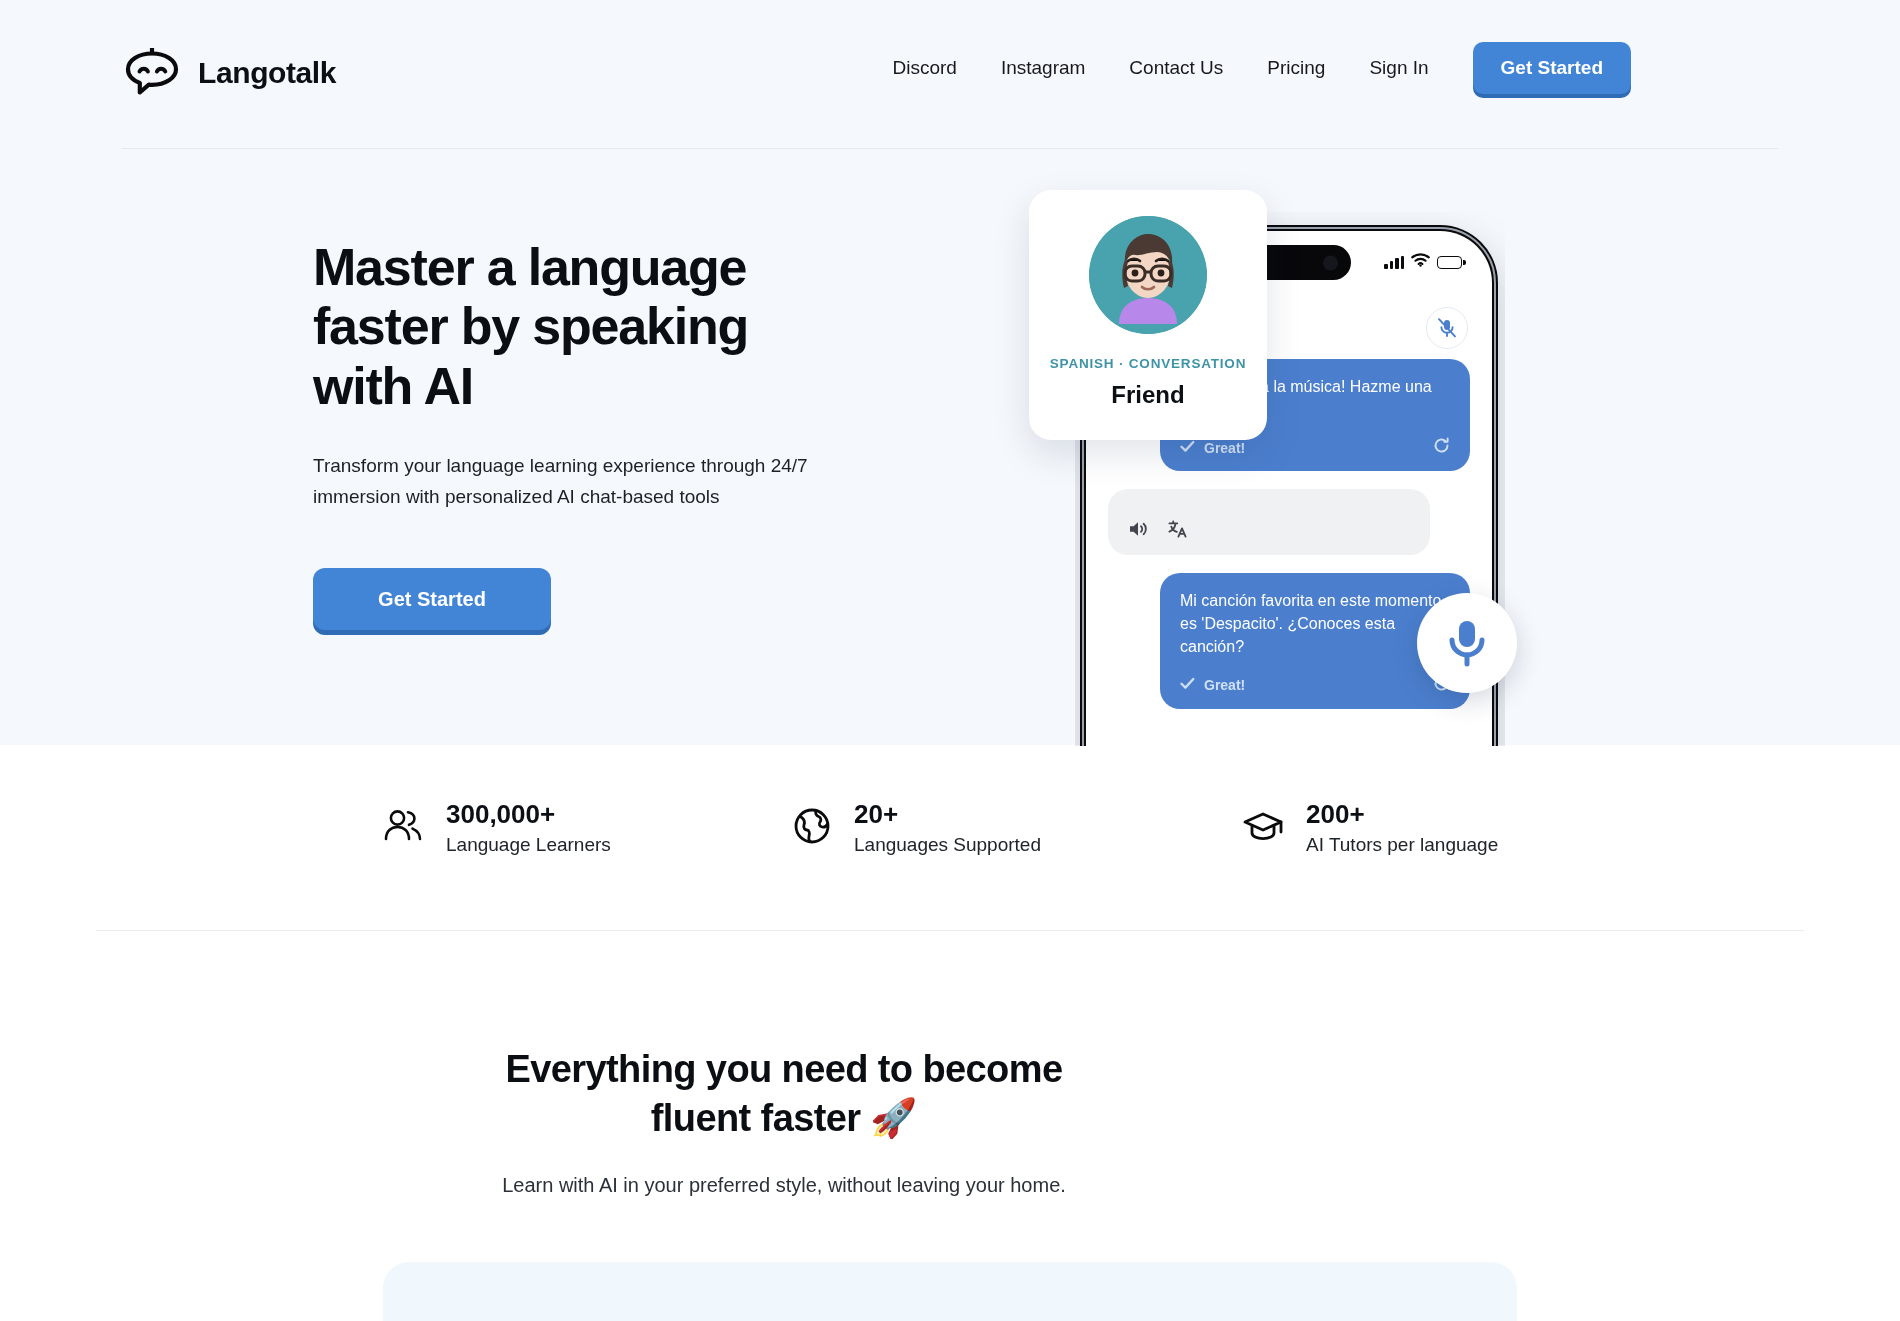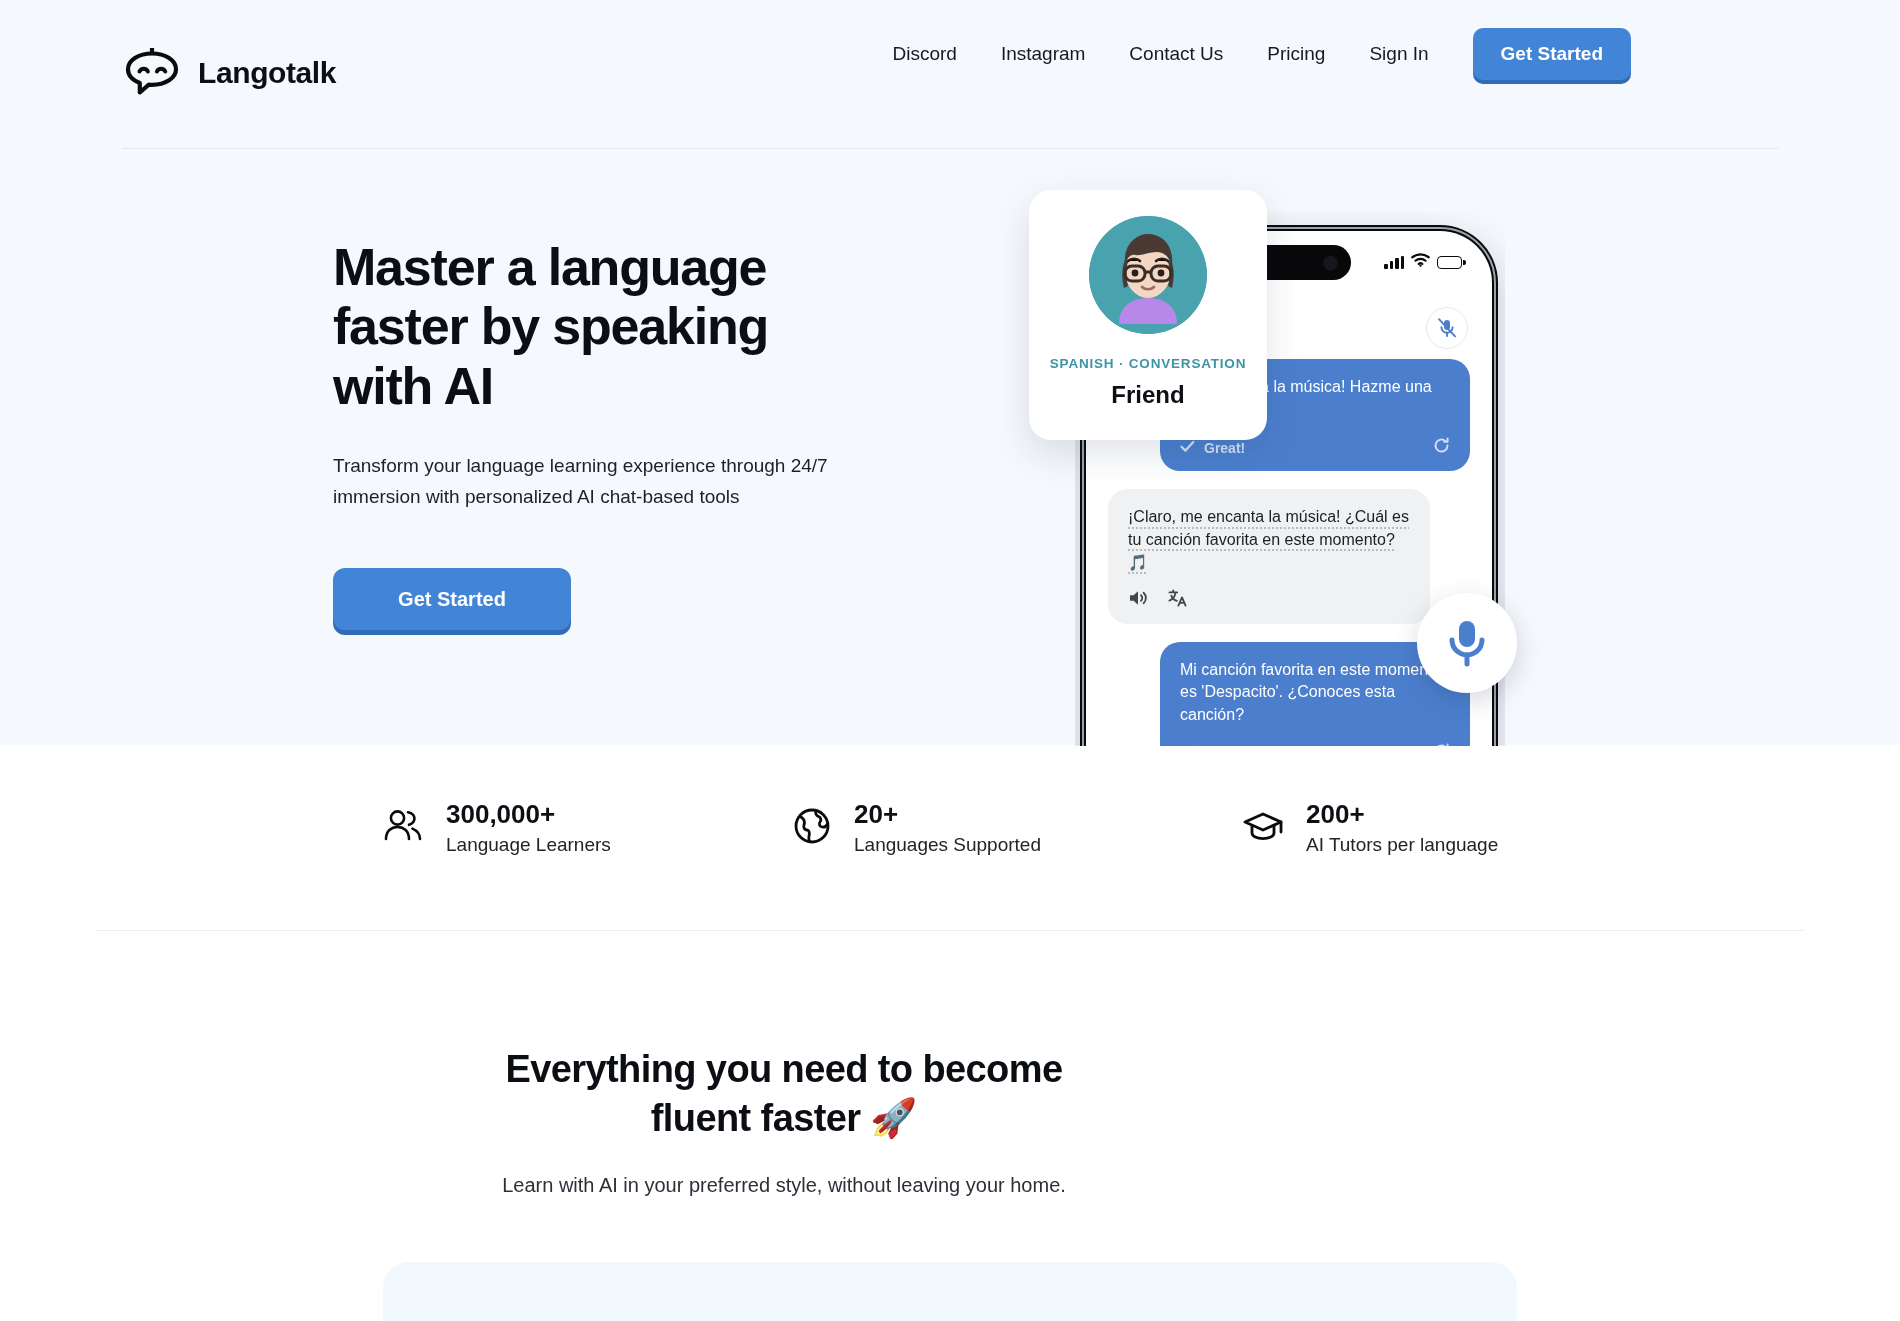--- a/index.html
+++ b/index.html
@@ -35,21 +35,21 @@
     position: absolute;
     left: 122px; top: 48px;
     display: flex; align-items: center; gap: 14px;
   }
   .brand-logo { width: 62px; height: 50px; display: block; }
   .brand-name {
     font-size: 30px; font-weight: 700; letter-spacing: -0.4px; color: #0c0f14;
   }
   .nav {
     position: absolute;
-    right: 122px; top: 28px;
+    right: 122px; top: 42px;
     display: flex; align-items: center; gap: 0px;
   }
   .nav-link {
     font-size: 19px;
     color: #17191d;
     padding: 10px 22px;
     white-space: nowrap;
     cursor: pointer;
   }
   .btn-primary {
@@ -67,21 +67,21 @@
     white-space: nowrap;
   }
   .header-divider {
     position: absolute;
     left: 122px; top: 148px;
     width: 1656px; height: 1px;
     background: #e3e8ef;
   }
 
   
-  .hero-text { position: absolute; left: 313px; top: 238px; width: 640px; margin-left: 20px; }
+  .hero-text { position: absolute; left: 313px; top: 238px; width: 640px; }
   .hero-title {
     font-size: 52px;
     font-weight: 800;
     line-height: 1.14;
     letter-spacing: -1.2px;
     color: #0b0e12;
     width: 500px;
   }
   .hero-sub {
     margin-top: 34px;
@@ -404,21 +404,20 @@
               <span>
                 <svg width="17" height="17" viewBox="0 0 17 17" fill="none">
                   <path d="M14.5 8.5 a6 6 0 1 1 -2.2 -4.6" stroke="#cfe0f6" stroke-width="1.9" stroke-linecap="round"></path>
                   <path d="M14.6 1.5 L14.6 4.8 L11.3 4.8" stroke="#cfe0f6" stroke-width="1.9" stroke-linecap="round" stroke-linejoin="round"></path>
                 </svg>
               </span>
             </div>
           </div>
 
           <div class="bubble bubble-bot">
-            <div class="bubble-text dotted">¡Claro, me encanta la música! ¿Cuál es tu canción favorita en este momento? 🎵</div>
             <div class="bot-actions">
               <span>
                 <svg width="20" height="18" viewBox="0 0 20 18" fill="none">
                   <path d="M2 6.3 L5.6 6.3 L10 2.3 L10 15.7 L5.6 11.7 L2 11.7 Z" fill="#41464e"></path>
                   <path d="M13 6.2 C14.6 7.6 14.6 10.4 13 11.8" stroke="#41464e" stroke-width="1.8" stroke-linecap="round"></path>
                   <path d="M15.6 3.8 C18.6 6.4 18.6 11.6 15.6 14.2" stroke="#41464e" stroke-width="1.8" stroke-linecap="round"></path>
                 </svg>
               </span>
               <span>
                 <svg width="20" height="18" viewBox="0 0 20 18" fill="none">

